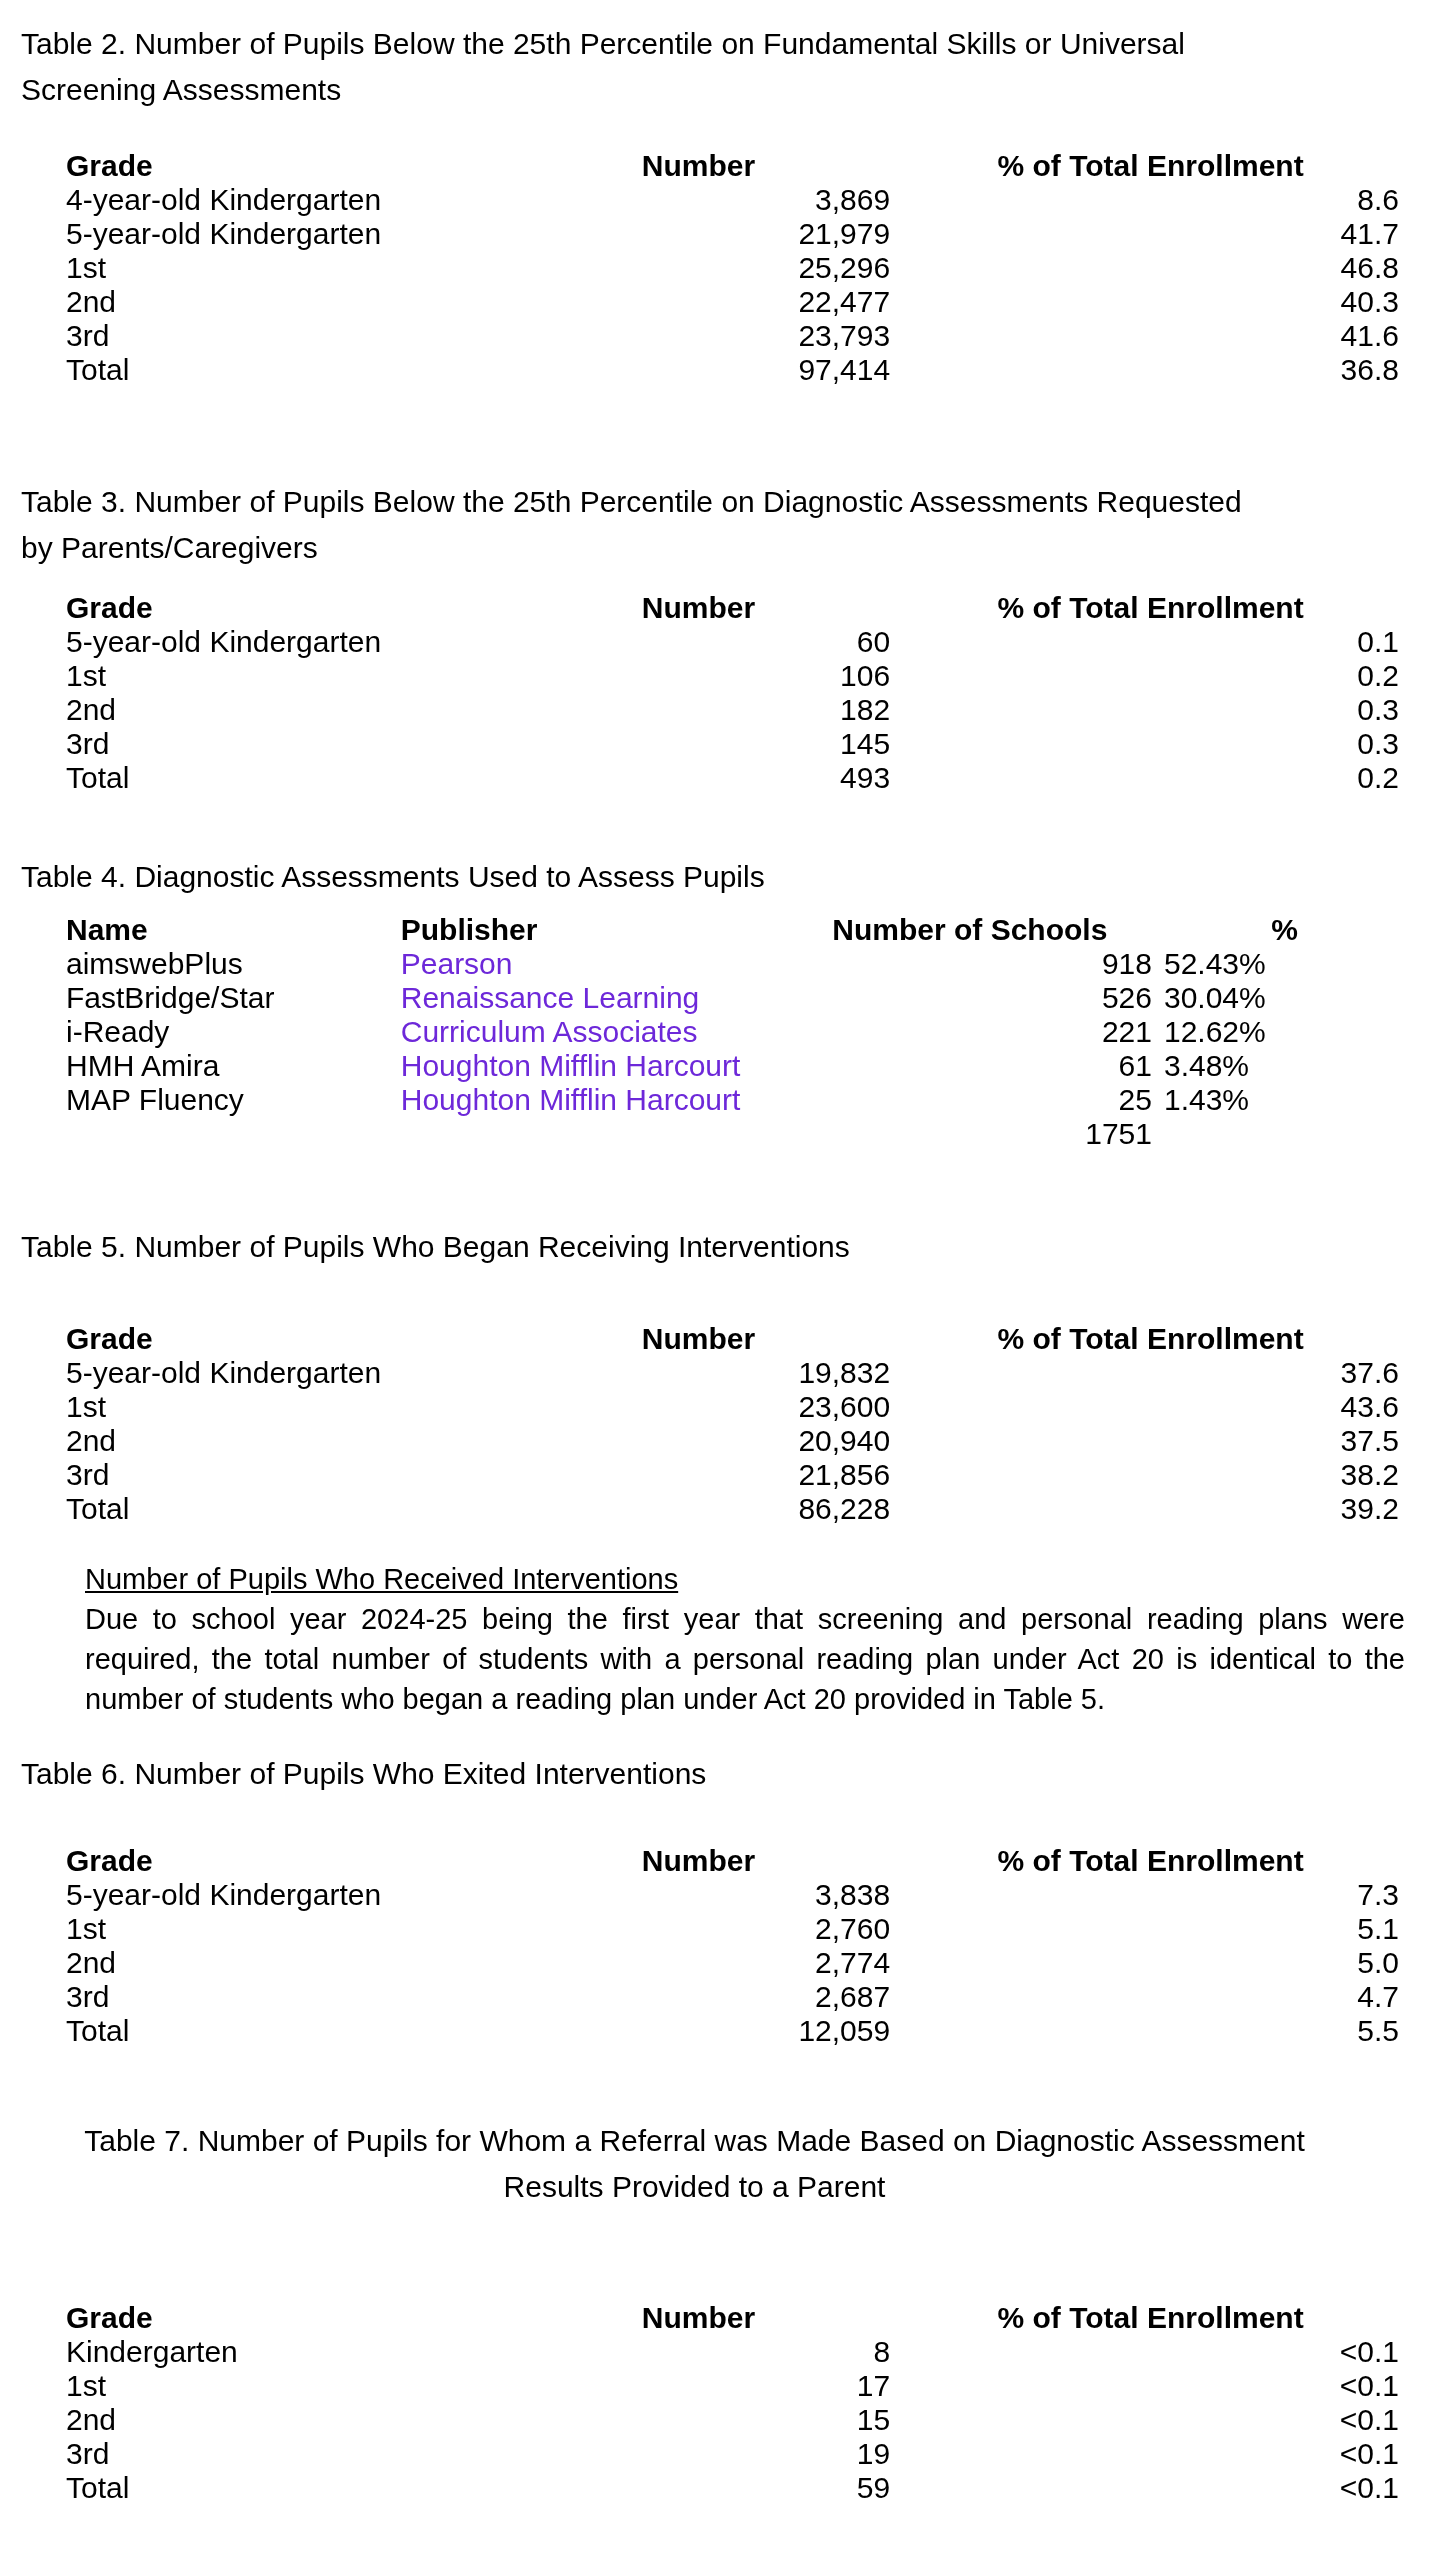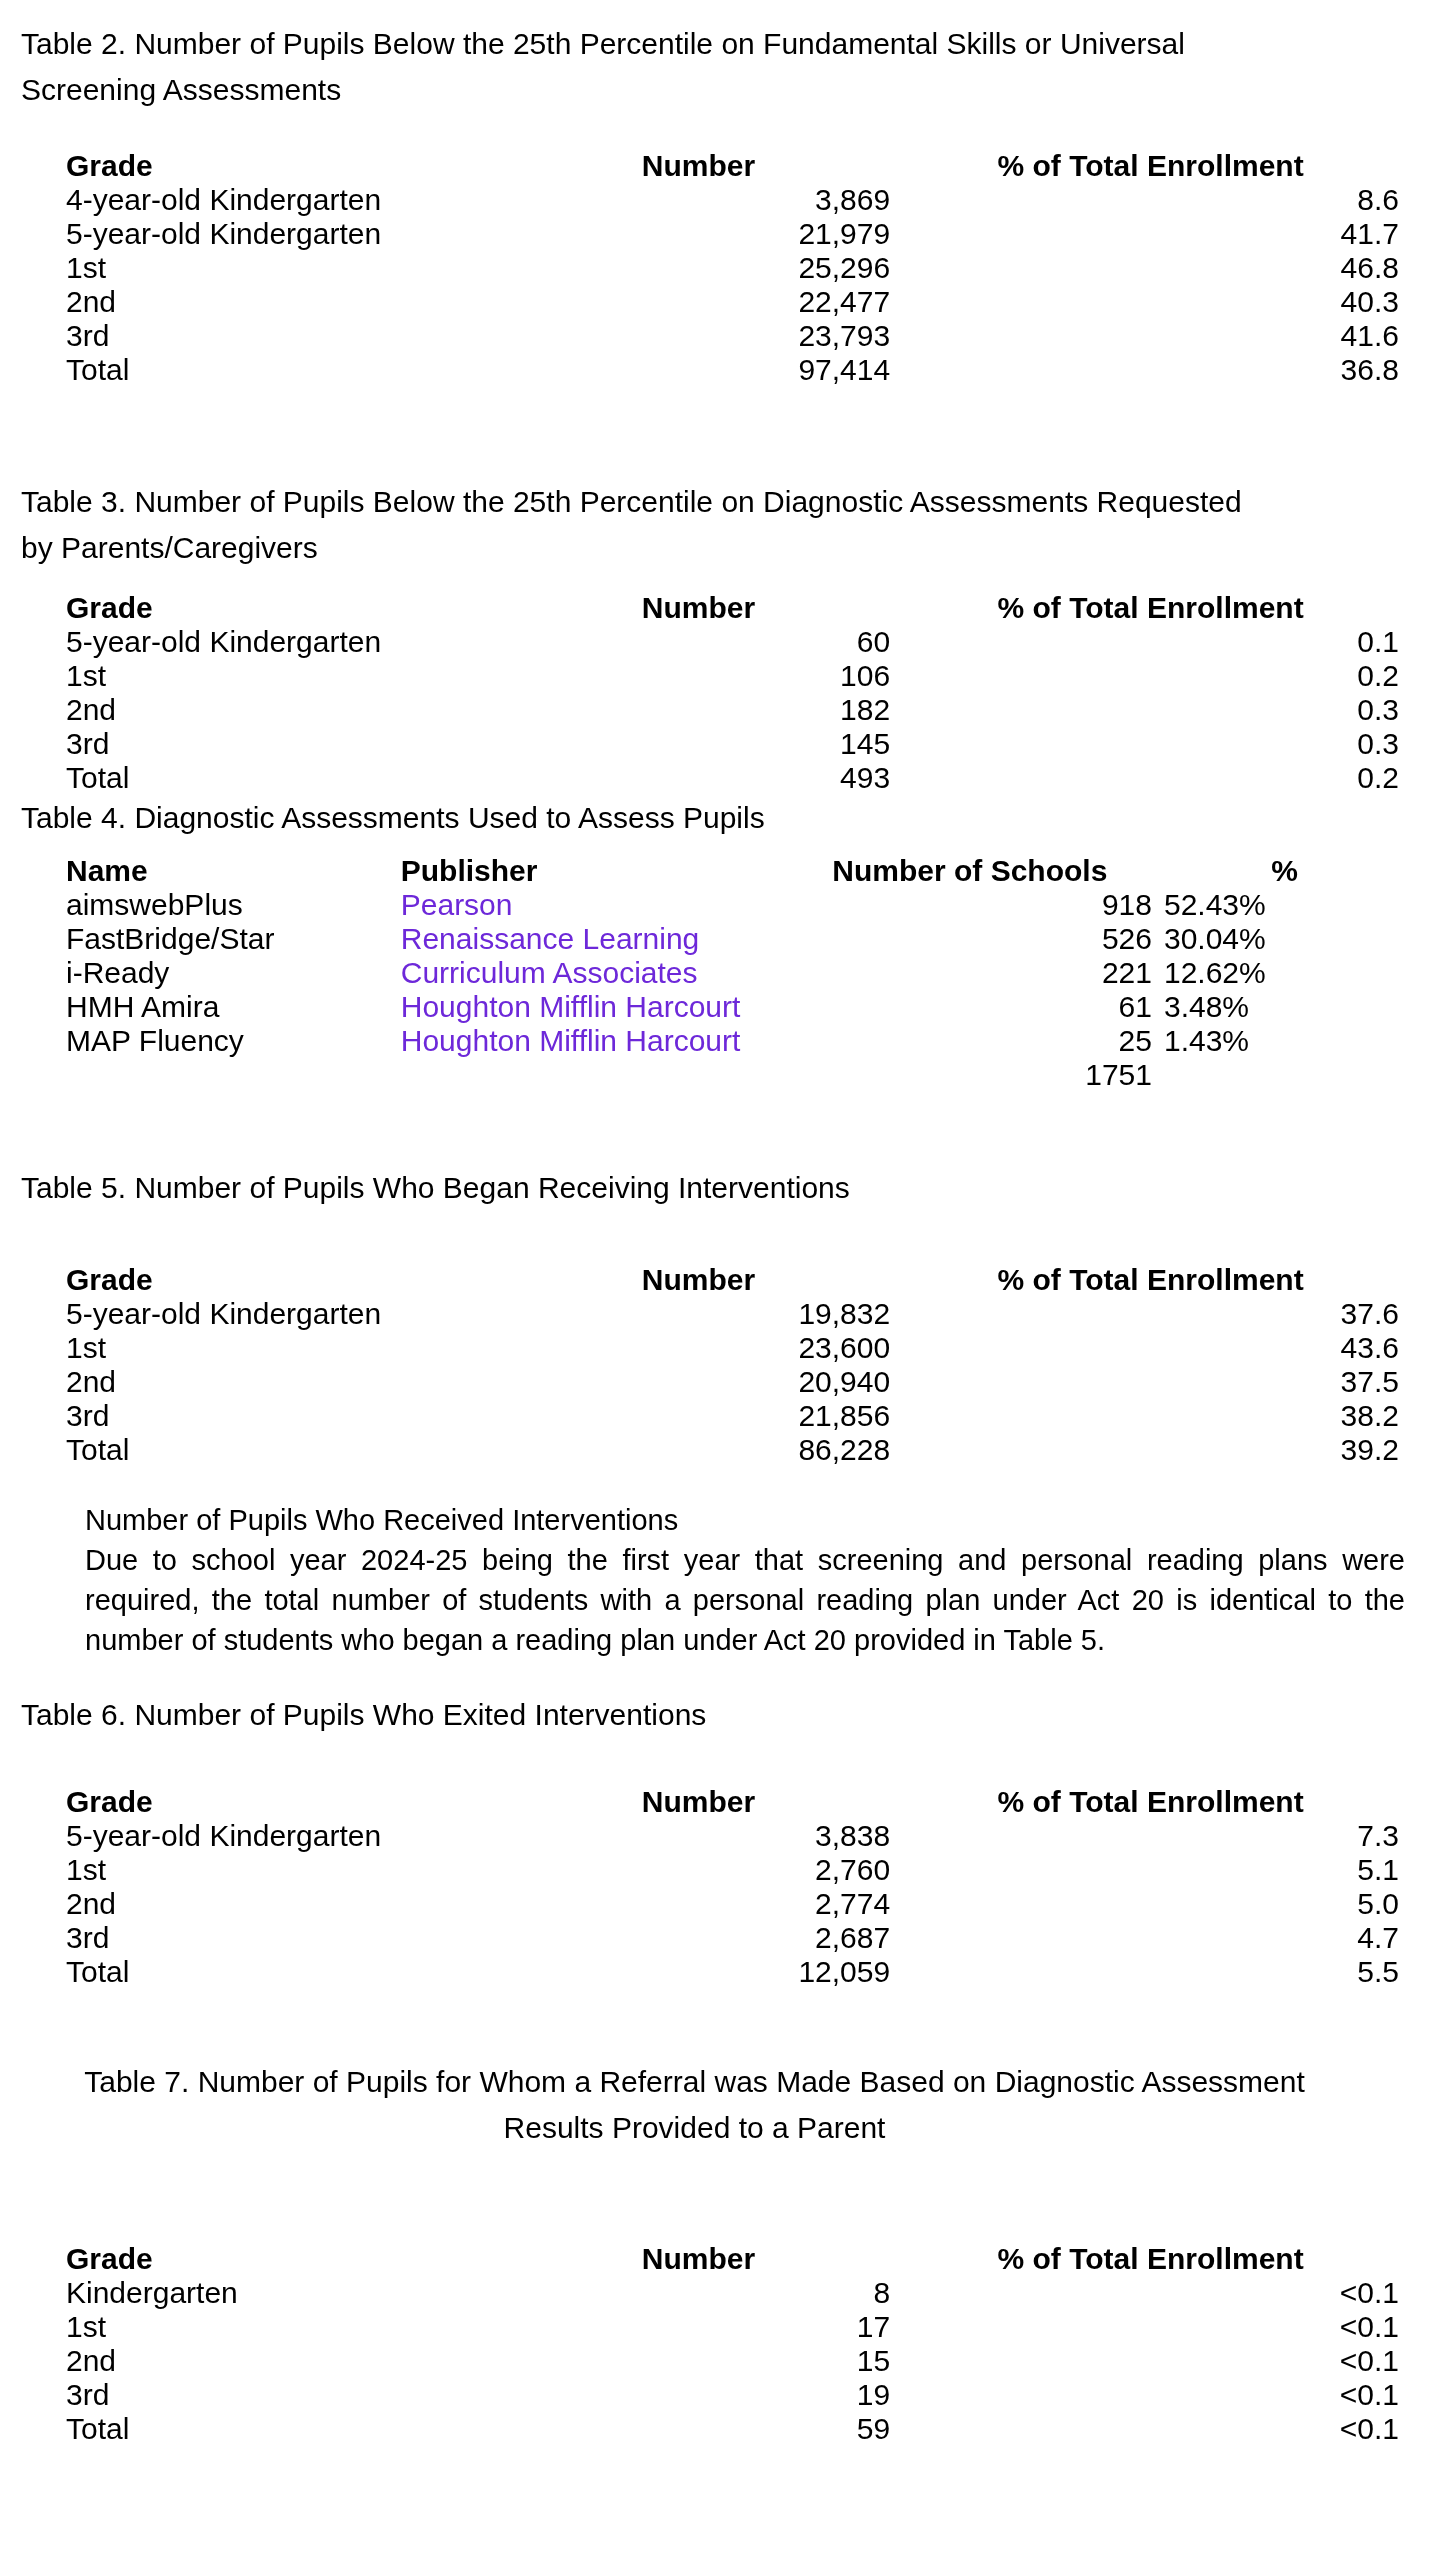--- a/index.html
+++ b/index.html
@@ -57,25 +57,25 @@
     width:1320px;
     font-size:29px;
     line-height:40px;
     text-align:justify;
   }
   
   .sec-t2-title{margin-top:0;}
   .sec-t2-table{margin-top:36px;}
   .sec-t3-title{margin-top:92px;}
   .sec-t3-table{margin-top:19.5px;}
-  .sec-t4-title{}
+  .sec-t4-title{margin-top:59px;}
   .sec-t4-table{margin-top:13.5px;}
   .sec-t5-title{margin-top:73px;}
   .sec-t5-table{margin-top:52px;}
-  .sec-note-head{margin-top:33px;}
+  .sec-note-head{margin-top:33px;text-decoration:underline;}
   .sec-note-body{margin-top:0;}
   .sec-t6-title{margin-top:32px;}
   .sec-t6-table{margin-top:47px;}
   .sec-t7-title{margin-top:70px;text-align:center;}
   .sec-t7-table{margin-top:91px;}
 </style>
 </head>
 <body>
 
 <div class="page">

